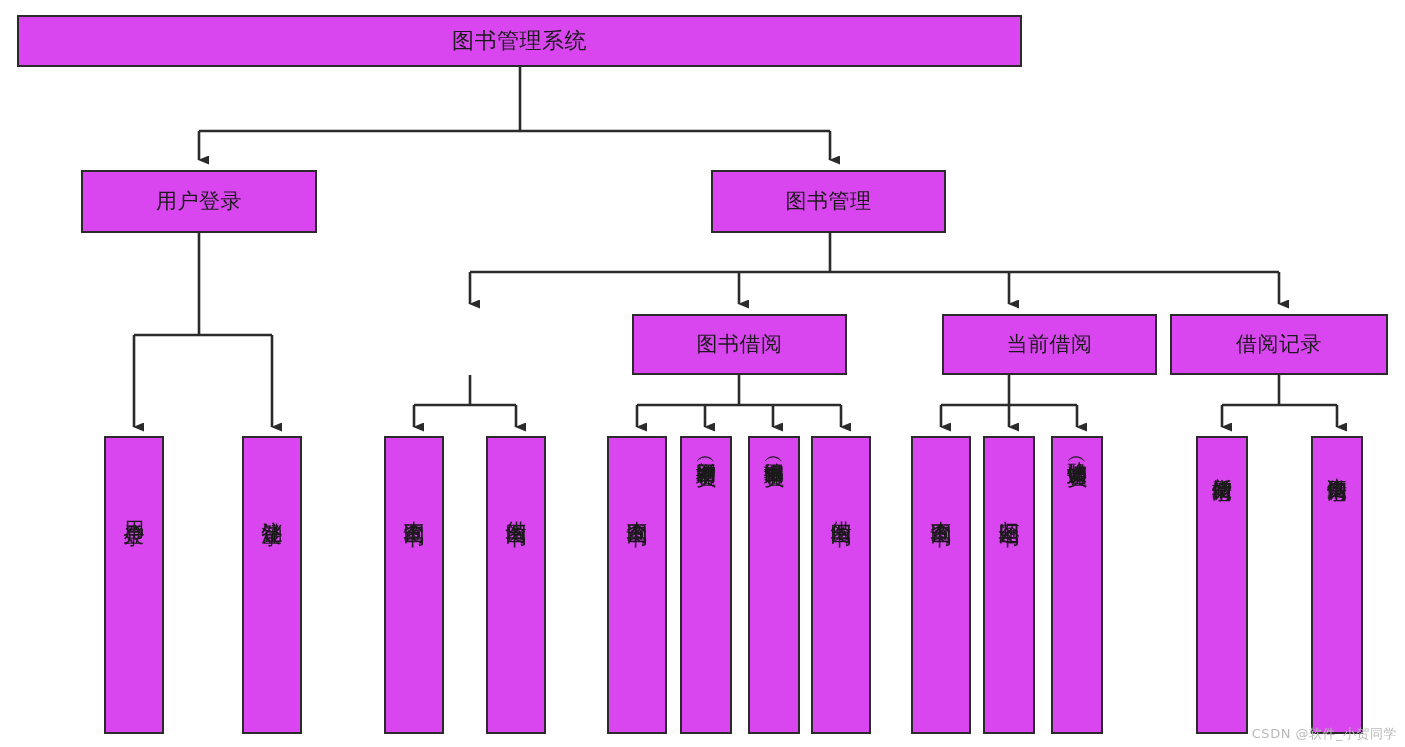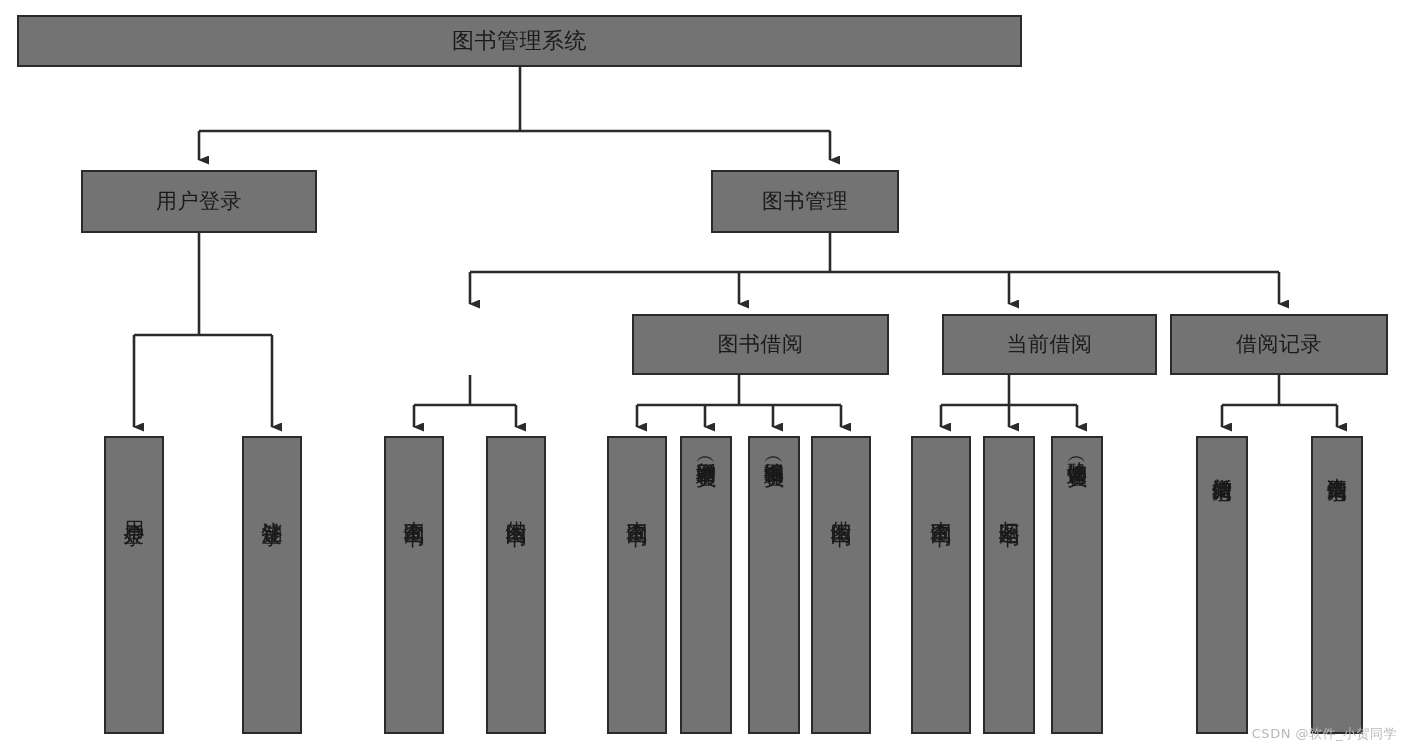--- a/index.html
+++ b/index.html
@@ -22,21 +22,21 @@
     position: absolute;
     left: 0;
     top: 0;
     width: 1405px;
     height: 747px;
     pointer-events: none;
   }
   .node {
     position: absolute;
     box-sizing: border-box;
-    background: #737373;
+    background: #d946ef;
     border: 2px solid #2b2b2b;
     display: flex;
     align-items: center;
     justify-content: center;
     text-align: center;
     color: #1a1a1a;
     z-index: 2;
   }
   .node-label {
     display: block;
@@ -139,26 +139,26 @@
   </svg>
 
   <div class="node horizontal root" style="left:17px; top:15px; width:1005px; height:52px;">
     <span class="node-label">图书管理系统</span>
   </div>
 
   <div class="node horizontal" style="left:81px; top:170px; width:236px; height:63px;">
     <span class="node-label">用户登录</span>
   </div>
 
-  <div class="node horizontal" style="left:711px; top:170px; width:188px; height:63px;">
+  <div class="node horizontal" style="left:711px; top:170px; width:235px; height:63px;">
     <span class="node-label">图书管理</span>
   </div>
 
 
-  <div class="node horizontal" style="left:632px; top:314px; width:257px; height:61px;">
+  <div class="node horizontal" style="left:632px; top:314px; width:215px; height:61px;">
     <span class="node-label">图书借阅</span>
   </div>
 
   <div class="node horizontal" style="left:902px; top:314px; width:215px; height:61px;margin-left:40px;">
     <span class="node-label">当前借阅</span>
   </div>
 
   <div class="node horizontal" style="left:1170px; top:314px; width:218px; height:61px;">
     <span class="node-label">借阅记录</span>
   </div>

